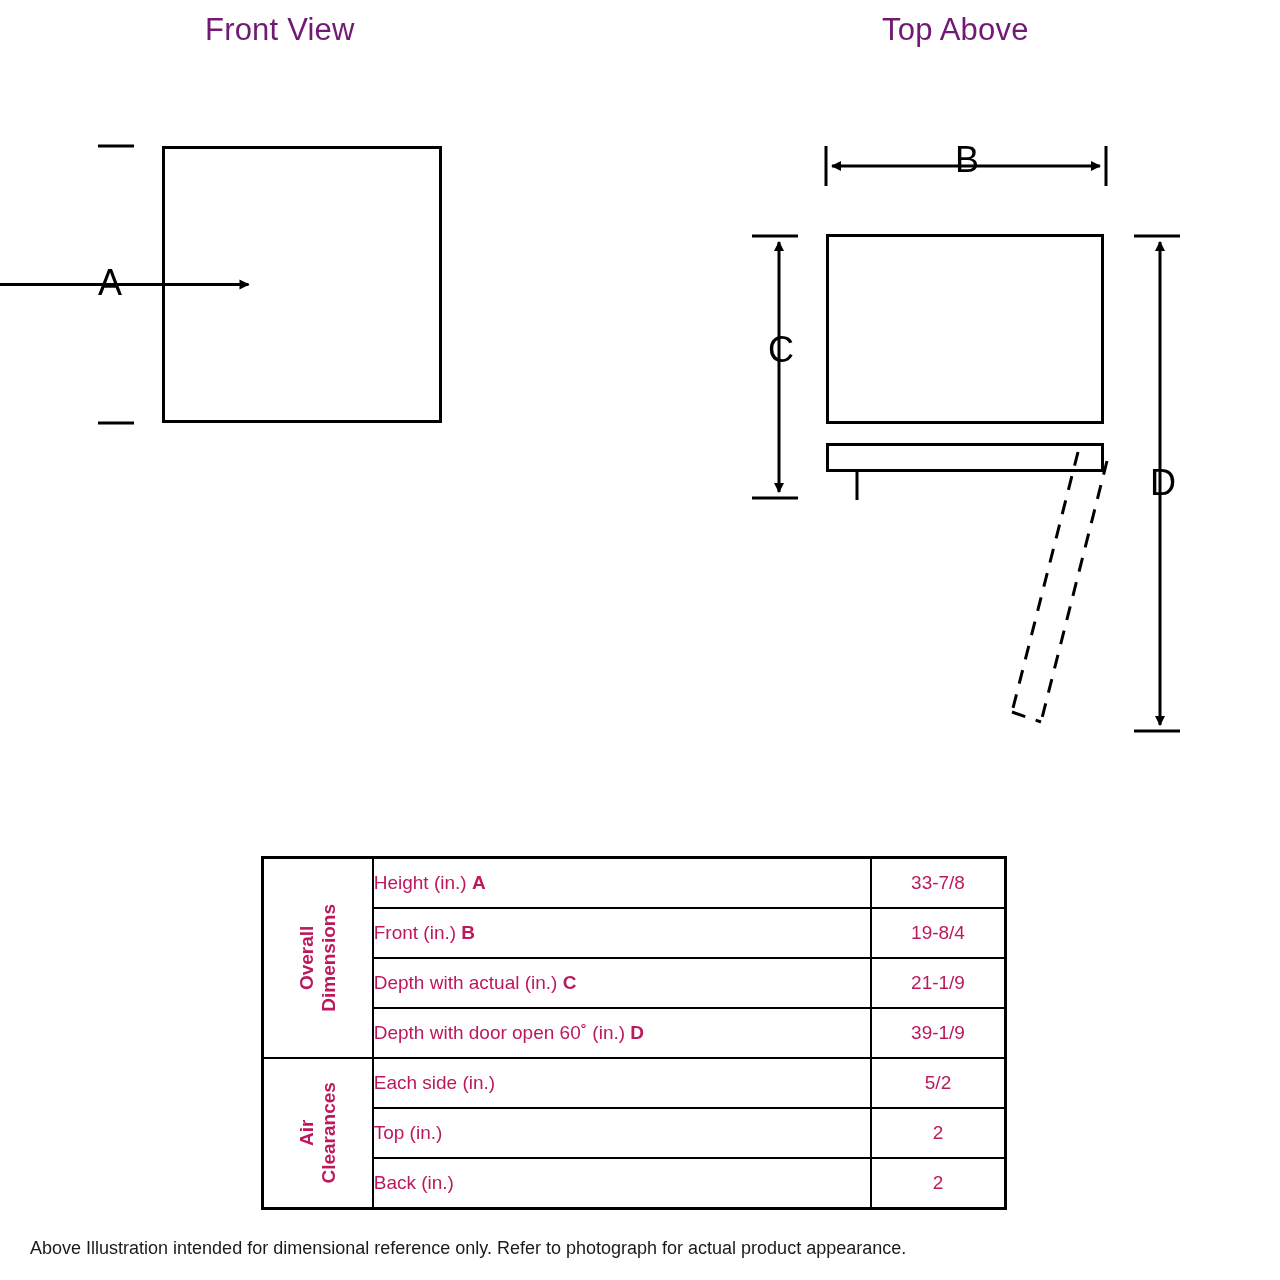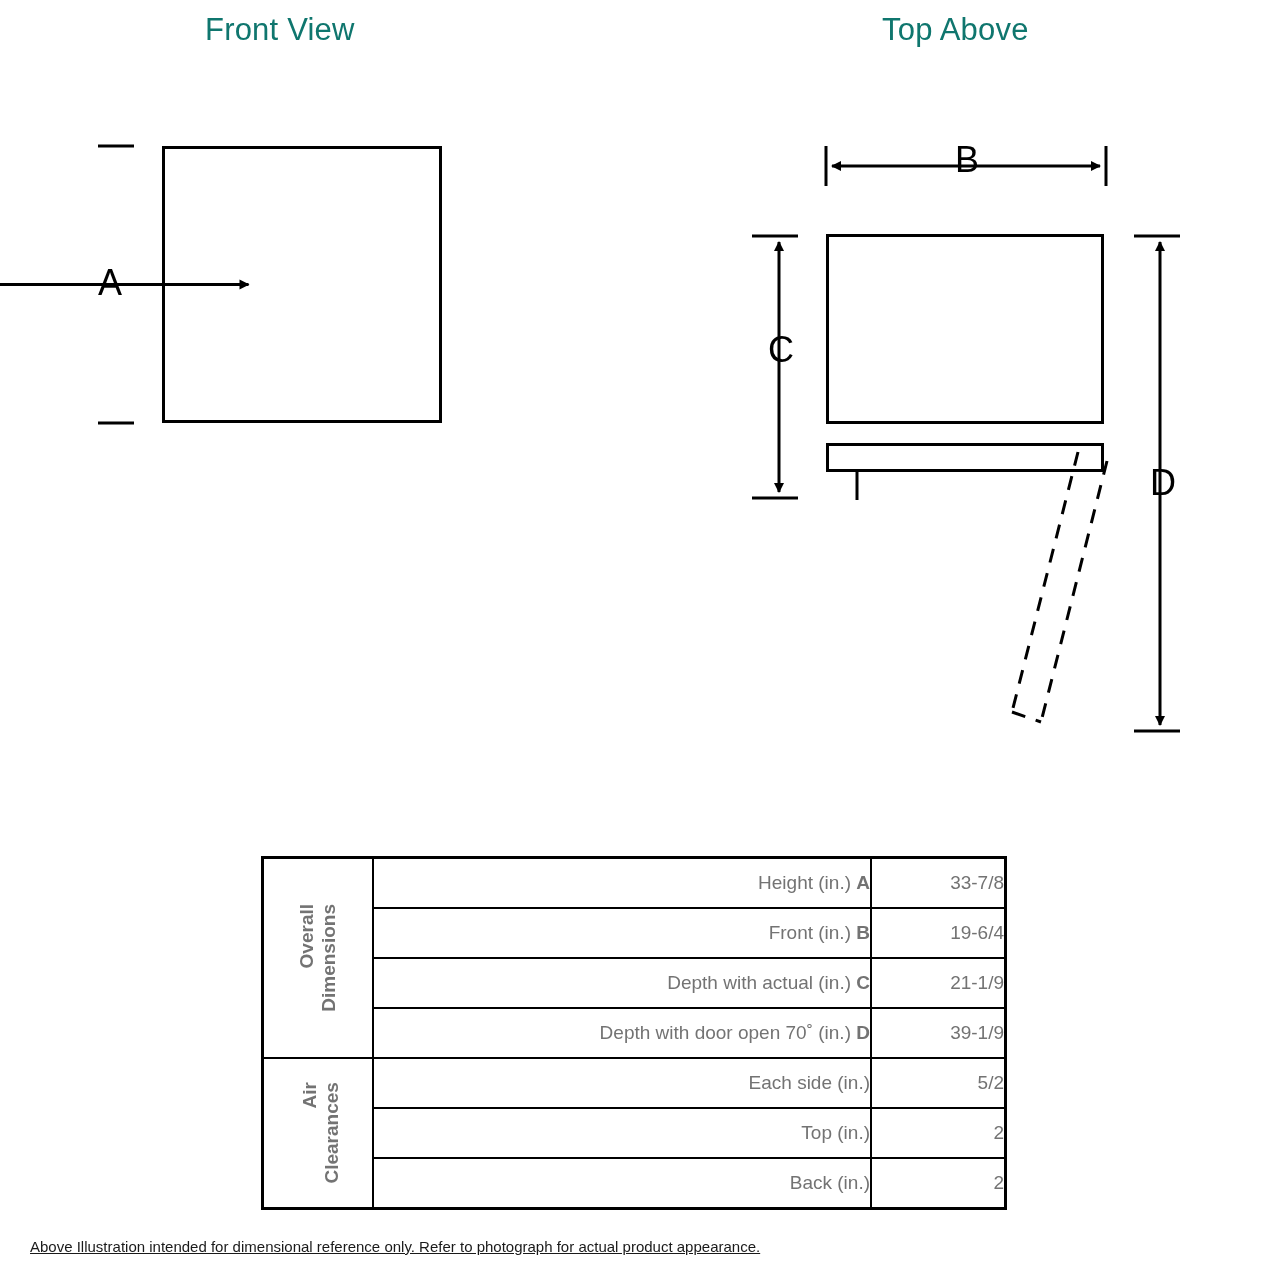--- a/index.html
+++ b/index.html
@@ -13,21 +13,21 @@
     position: relative;
     font-family: "Liberation Sans", sans-serif;
     color: #000000;
     overflow: hidden;
   }
   .view-title {
     position: absolute;
     font-size: 31px;
     font-weight: 400;
     letter-spacing: 0.2px;
-    color: #0f766e;
+    color: #701a75;
     white-space: nowrap;
   }
   #front-view-title { left: 205px; top: 12px; }
   #top-view-title   { left: 882px; top: 12px; }
 
   .dim-letter {
     position: absolute;
     font-size: 36px;
     color: #000;
     white-space: nowrap;
@@ -55,24 +55,23 @@
     top: 856px;
     width: 746px;
     border: 3px solid #000;
     border-collapse: collapse;
     background: #fff;
   }
   #spec-table td {
     border: 2px solid #000;
     padding: 0;
     font-size: 19px;
-    color: #737373;
+    color: #be185d;
     height: 48px;
     vertical-align: middle;
-    text-align: right;
   }
   td.group-label {
     width: 74px;
     text-align: center;
     vertical-align: middle;
     font-weight: 700;
     font-size: 18px;
     border-right: 3px solid #000;
   }
   td.group-label .rot {
@@ -95,24 +94,23 @@
     font-size: 19.5px;
     font-weight: 400;
     border-left: 3px solid #000;
   }
   tr.group-end td { border-bottom: 3px solid #000; }
 
   #footnote {
     position: absolute;
     left: 30px;
     top: 1238px;
-    font-size: 15px;
+    font-size: 18px;
     color: #1a1a1a;
     white-space: nowrap;
-    text-decoration: underline;
   }
 </style>
 </head>
 <body>
 
 <div class="view-title" id="front-view-title">Front View</div>
 <div class="view-title" id="top-view-title">Top Above</div>
 
 <div class="box" id="front-box" style="left:162px; top:146px; width:280px; height:277px;"></div>
 
@@ -180,32 +178,32 @@
         <span>Height (in.)</span>
         <b>A</b>
       </td>
       <td class="row-value">33-7/8</td>
     </tr>
     <tr>
       <td class="row-label">
         <span>Front (in.)</span>
         <b>B</b>
       </td>
-      <td class="row-value">19-6/4</td>
+      <td class="row-value">19-8/4</td>
     </tr>
     <tr>
       <td class="row-label">
         <span>Depth with actual (in.)</span>
         <b>C</b>
       </td>
       <td class="row-value">21-1/9</td>
     </tr>
     <tr class="group-end">
       <td class="row-label">
-        <span>Depth with door open 70˚ (in.)</span>
+        <span>Depth with door open 60˚ (in.)</span>
         <b>D</b>
       </td>
       <td class="row-value">39-1/9</td>
     </tr>
 
     <tr>
       <td class="group-label" rowspan="3">
         <span class="rot">
           <span>Air</span><br>
           <span>Clearances</span>

